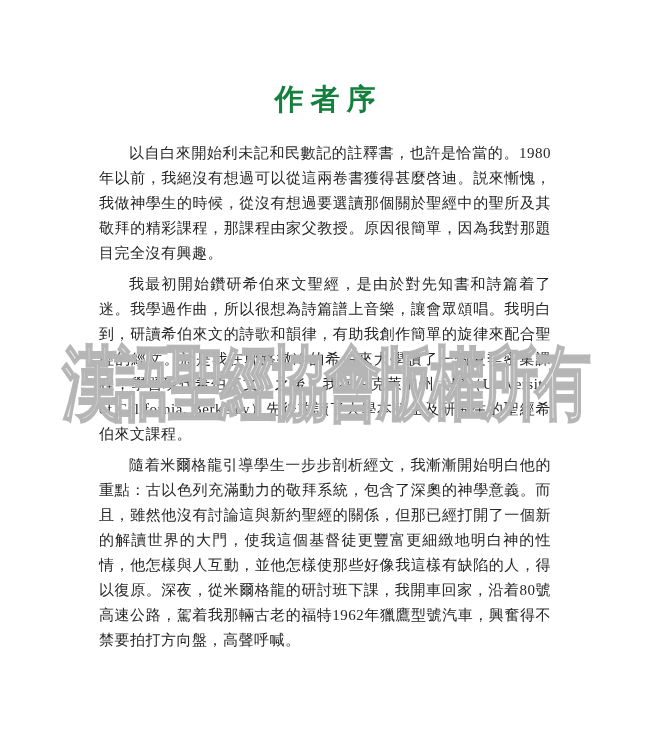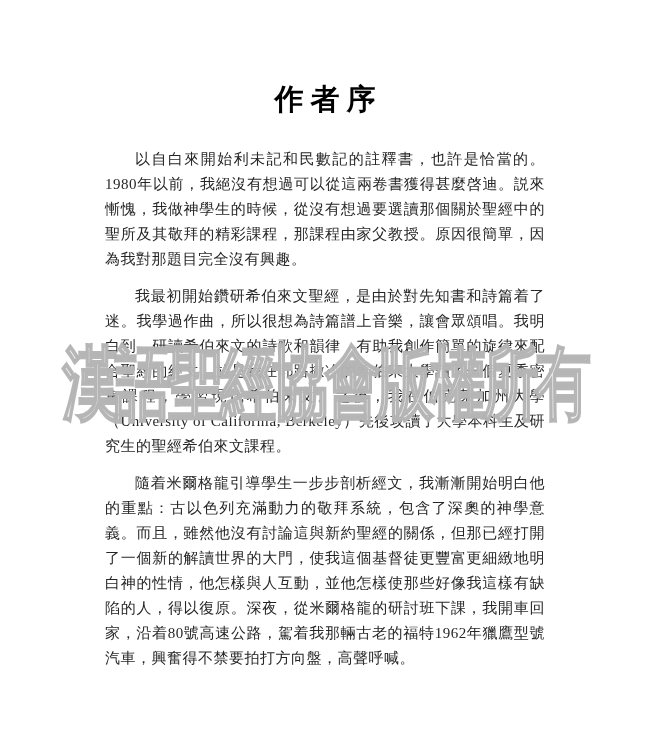--- a/index.html
+++ b/index.html
@@ -19,36 +19,36 @@
     position: absolute;
     top: 80px;
     left: 0;
     width: 100%;
     text-align: center;
     font-family: "Liberation Sans", sans-serif;
     font-size: 29px;
     font-weight: 700;
     letter-spacing: 7px;
     text-indent: 7px; 
-    color: #000000;
+    color: #15803d;
     margin: 0;
   }
   .preface-body {
     position: absolute;
     top: 135px;
     left: 93px;
     width: 464px;
     font-size: 15px;
     line-height: 25px;
     text-align: justify;
     color: #262626;
     letter-spacing: 0.5px;
   }
   .preface-body p {
-    margin: 12px;
+    margin: 6px;
     text-indent: 2em;
   }
   .watermark {
     position: absolute;
     top: 385px;
     left: 50%;
     transform: translate(-50%, -50%) scaleX(0.70);
     transform-origin: center;
     white-space: nowrap;
     font-family: "Liberation Sans", sans-serif;

